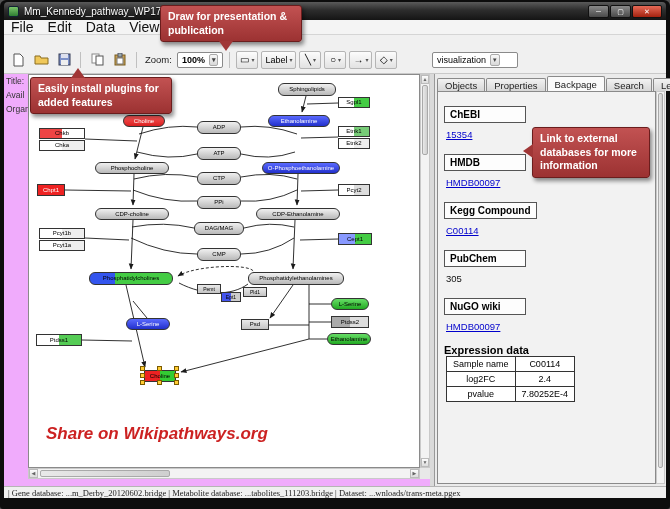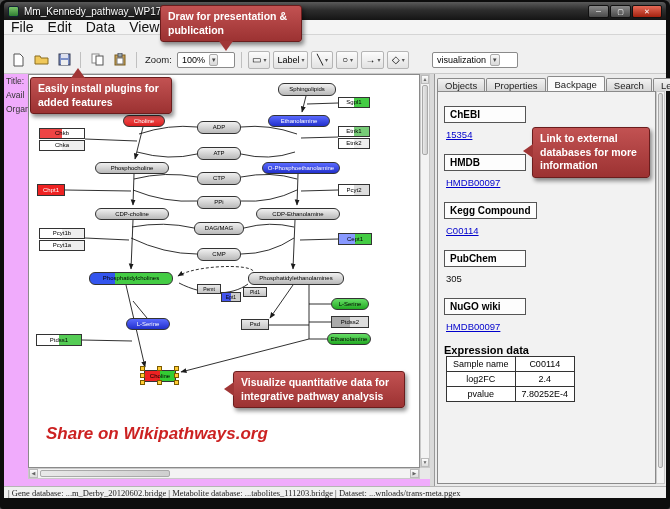--- a/index.html
+++ b/index.html
@@ -122,21 +122,21 @@
           </button>
         <button class="tbtn">
             <svg width="12" height="13">
               <rect x="1" y="2" width="10" height="10" fill="#c8a254" stroke="#7a5c1f"></rect>
               <rect x="4" y="0" width="4" height="4" fill="#9aa" stroke="#556"></rect>
               <rect x="3" y="5" width="6" height="6" fill="#fff" stroke="#777"></rect>
             </svg>
           </button>
         <div class="tsep"></div>
         <span class="tb-label">Zoom:</span>
-        <div class="combo" style="width:58px;">
+        <div class="combo" style="width:46px;font-weight:bold;">
           <span>100%</span>
           <i class="caret">▾</i>
         </div>
         <div class="tsep"></div>
         <span style="display:flex;gap:3px;">
             <button class="tool">
               <span>▭</span>
               <i>▾</i>
             </button>
             <button class="tool">
@@ -328,19 +328,15 @@
     <i class="tip tip-down" style="left:58px;"></i>
   </div>
   <div class="callout" style="left:30px;top:77px;width:142px;">
     <span>Easily install plugins for added features</span>
     <i class="tip tip-up" style="left:40px;"></i>
   </div>
   <div class="callout" style="left:532px;top:127px;width:118px;">
     <span>Link to external databases for more information</span>
     <i class="tip tip-left" style="top:16px;"></i>
   </div>
-  <div class="callout" style="left:233px;top:371px;width:172px;">
-    <span>Visualize quantitative data for integrative pathway analysis</span>
-    <i class="tip tip-left" style="top:10px;"></i>
-  </div>
   <div class="share-text">Share on Wikipathways.org</div>
 
 </div>
 
 </body></html>

